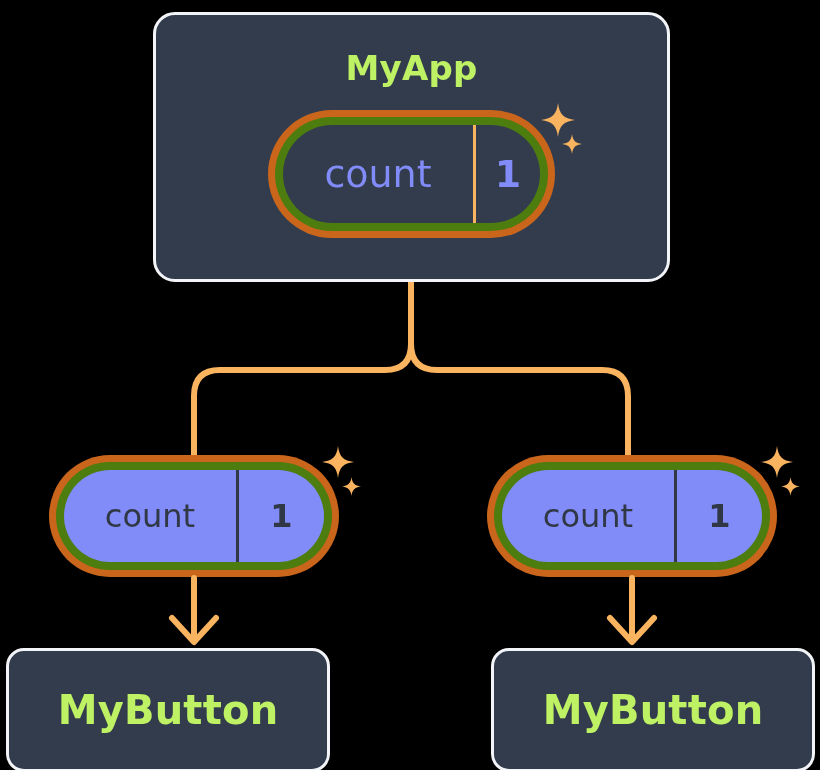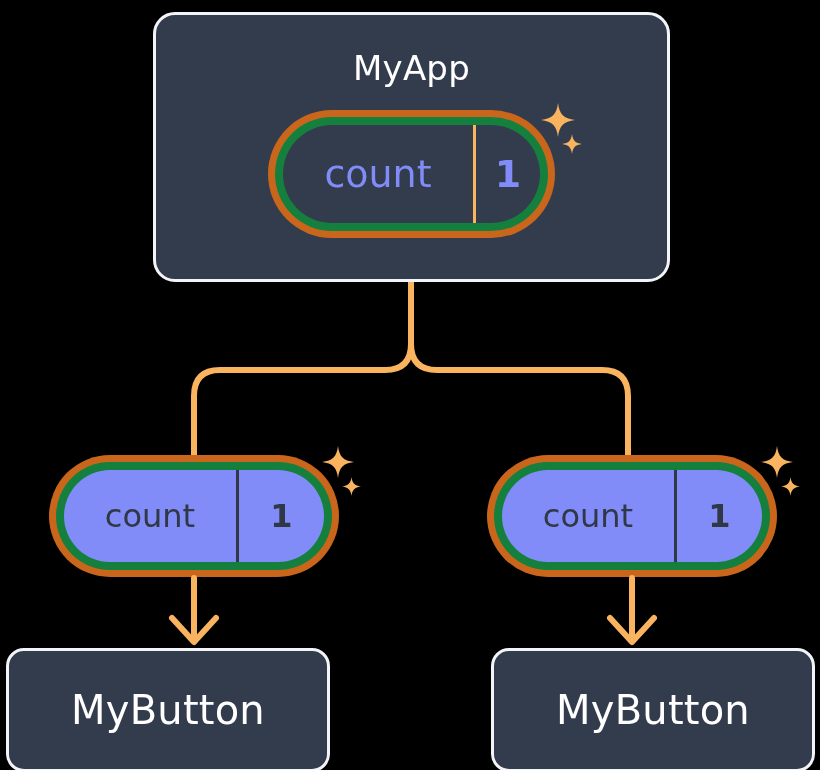--- a/index.html
+++ b/index.html
@@ -28,23 +28,23 @@
     border: 3px solid #f2f4f8;
     border-radius: 18px;
     display: flex;
     align-items: flex-start;
     justify-content: center;
   }
   .comp-box.leaf {
     align-items: center;
   }
   .comp-title {
-    color: #ffffff;
+    color: #bef264;
     font-size: 34px;
-    font-weight: 400;
+    font-weight: 700;
     letter-spacing: 0.2px;
     line-height: 1;
   }
   #app-box {
     left: 153px;
     top: 12px;
     width: 517px;
     height: 270px;
     border-radius: 22px;
   }
@@ -74,21 +74,21 @@
     box-sizing: border-box;
     border-radius: 999px;
     background: #c9661b;          
     padding: 7px;
   }
   .pill-inner {
     box-sizing: border-box;
     width: 100%;
     height: 100%;
     border-radius: 999px;
-    background: #15803d;          
+    background: #4d7c0f;          
     padding: 8px;
   }
   .pill-body {
     box-sizing: border-box;
     position: relative;
     width: 100%;
     height: 100%;
     border-radius: 999px;
     display: flex;
     align-items: stretch;

